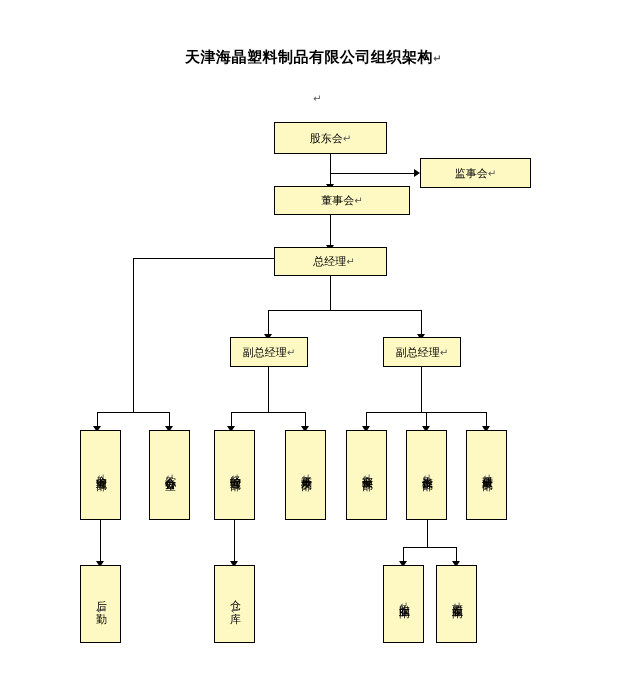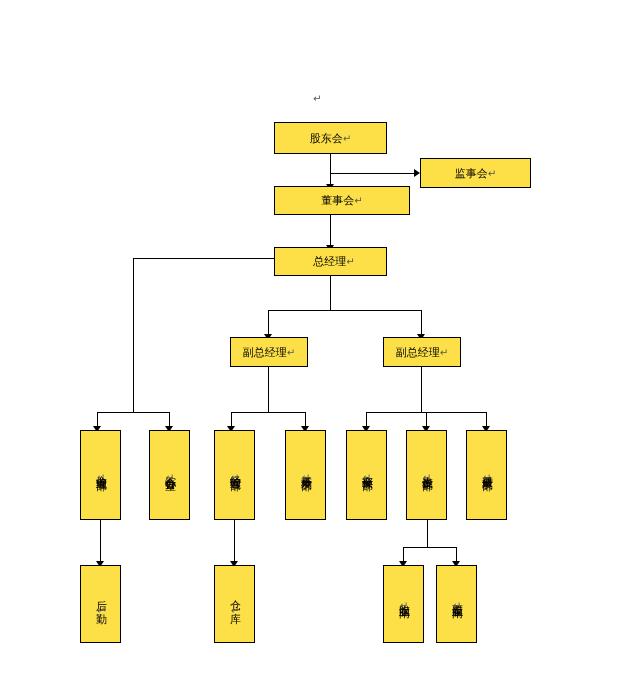--- a/index.html
+++ b/index.html
@@ -29,21 +29,21 @@
     letter-spacing: 0.5px;
   }
   .pilcrow {
     position: absolute;
     font-size: 10px;
     color: #555;
   }
   .node {
     position: absolute;
     border: 1px solid #000000;
-    background: #fde047;
+    background: #fef9c3;
     box-sizing: border-box;
     display: flex;
     align-items: center;
     justify-content: center;
     text-align: center;
     font-size: 11px;
     line-height: 13px;
     padding: 1px;
   }
   .node.vertical {
@@ -73,20 +73,23 @@
     border-top: 4px solid transparent;
     border-bottom: 4px solid transparent;
     border-left: 6px solid #000000;
   }
 </style>
 </head>
 <body>
 
 <div id="page">
 
+  <div class="title">
+    <span>天津海晶塑料制品有限公司组织架构</span><span class="pilcrow" style="position:static;">↵</span>
+  </div>
 
   <div class="pilcrow" style="left:313px; top:93px;">↵</div>
 
   <div class="line vline" style="left:330px; top:154px; height:33px;"></div>
   <div class="arrow" style="left:326px; top:184px;"></div>
 
   <div class="line hline" style="left:330px; top:173px; width:88px;"></div>
   <div class="arrow-right" style="left:414px; top:169px;"></div>
 
   <div class="line vline" style="left:330px; top:215px; height:33px;"></div>

